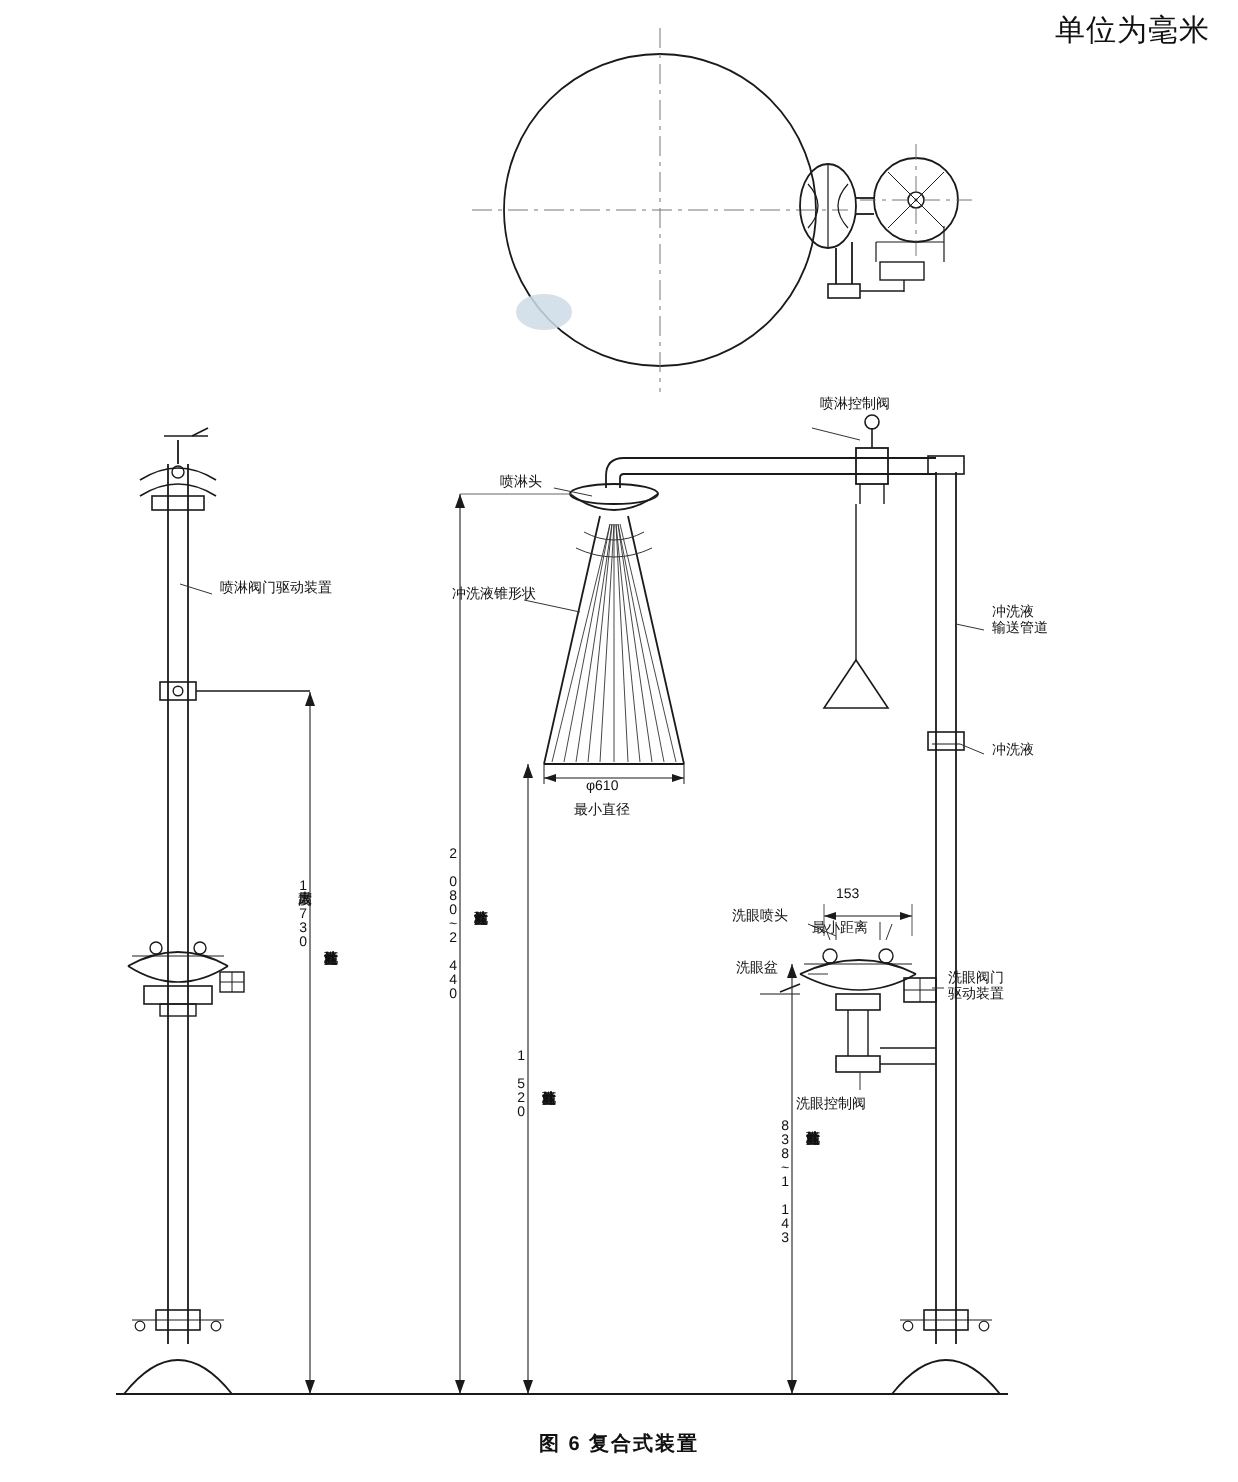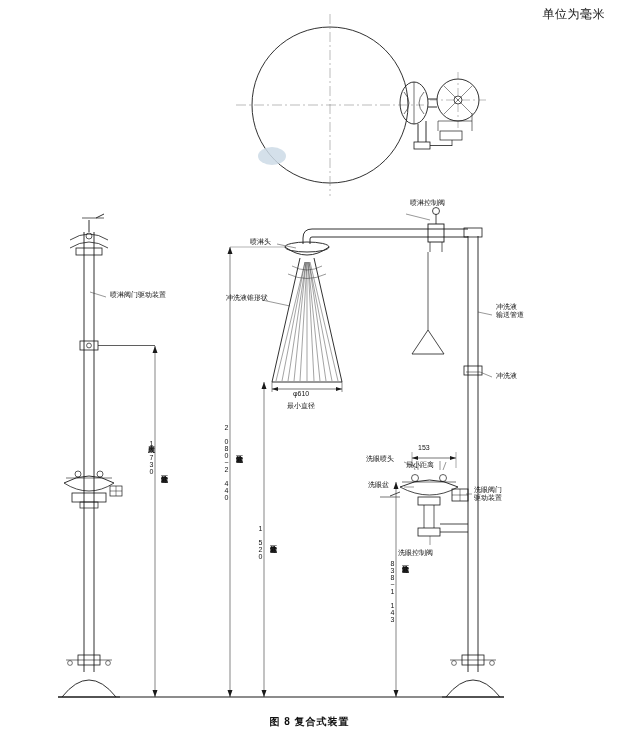--- a/index.html
+++ b/index.html
@@ -7,21 +7,21 @@
     width:619px;height:741px;
     background:#ffffff;
     font-family:"Liberation Sans","DejaVu Sans",sans-serif;
     color:#1a1a1a;
     position:relative;
     overflow:hidden;
   }
   .page{position:absolute;left:0;top:0;width:619px;height:741px;}
   .unit-note{
     position:absolute;right:14px;top:6px;
-    font-size:12px;letter-spacing:.5px;color:#111;
+    font-size:15px;letter-spacing:.5px;color:#111;
   }
   .figure-caption{
     position:absolute;left:0;right:0;bottom:12px;
     text-align:center;font-size:10px;font-weight:bold;color:#111;
     letter-spacing:1px;
   }
   svg{position:absolute;left:0;top:0;}
   .lbl{
     position:absolute;font-size:7px;color:#111;line-height:1.15;
     white-space:nowrap;
@@ -266,14 +266,14 @@
 
   <div class="lbl v" style="left:222px;top:424px;">2 080~2 440</div>
   <div class="lbl v" style="left:235px;top:450px;">从站立者地面计算</div>
 
   <div class="lbl v" style="left:256px;top:525px;">1 520</div>
   <div class="lbl v" style="left:269px;top:540px;">从站立者地面计算</div>
 
   <div class="lbl v" style="left:388px;top:560px;">838~1 143</div>
   <div class="lbl v" style="left:401px;top:560px;">从站立者地面计算</div>
 
-  <div class="figure-caption">图 8   复合式装置</div>
+  <div class="figure-caption">图 6   复合式装置</div>
 </div>
 
 </body></html>

